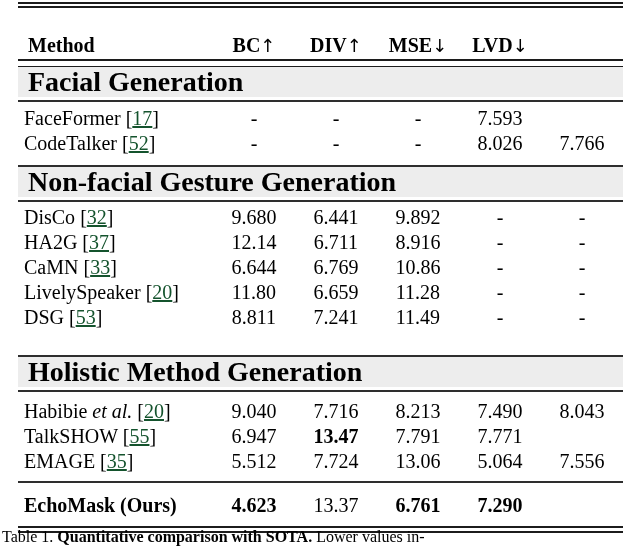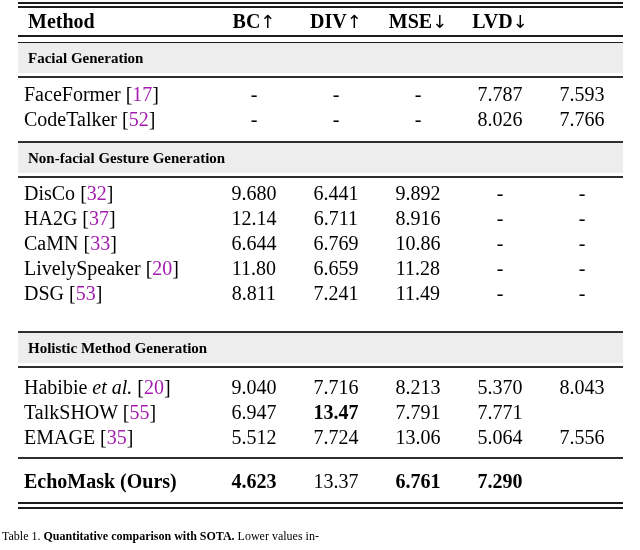--- a/index.html
+++ b/index.html
@@ -21,45 +21,45 @@
   .rd-bot .rline{height:2px;}
   .rd-bot .rgap{height:3px;}
 
   
   .trow{display:grid;grid-template-columns:195px repeat(5,1fr);height:25px;line-height:25px;font-size:20px;}
   .cell{white-space:nowrap;overflow:visible;}
   .cell.method{padding-left:6px;text-align:left;}
   .cell.num{text-align:center;}
   .b{font-weight:bold;}
   i{font-style:italic;}
-  .cite{color:#a21caf;}
+  .cite{color:#14532d;text-decoration:underline;}
 
   
-  .header-row{height:27px;line-height:27px;font-size:20px;}
+  .header-row{height:27px;line-height:27px;font-size:20px;margin-top:24px;}
   .header-row .cell{font-weight:bold;}
   .header-row .cell.method{padding-left:10px;}
   .arrow{font-weight:normal;font-family:"DejaVu Sans",sans-serif;font-size:18px;}
 
   
   .band{
     height:30px;line-height:30px;background:#ededed;
-    font-weight:bold;font-size:15px;padding-left:10px;
+    font-weight:bold;font-size:28px;padding-left:10px;
     margin-bottom:3px;box-sizing:border-box;
   }
 
   
   .rows-s0{padding:4px 0 9px 0;}
   .rows-s1{padding:3px 0 25px 0;}
   .rows-s2{padding:7px 0 7px 0;}
   .rows-final{padding:10px 0 8px 0;}
 
   
   .caption{
     position:absolute;left:2px;top:524px;width:637px;
-    font-size:12px;line-height:25px;white-space:nowrap;
+    font-size:16px;line-height:25px;white-space:nowrap;
   }
 </style>
 </head>
 <body>
 
 <div class="tbl">
   <div class="rd-top">
     <div class="rline"></div>
     <div class="rgap"></div>
     <div class="rline"></div>
@@ -81,21 +81,20 @@
 
   <div id="sections">
       <div class="band">Facial Generation</div>
       <div class="rule"></div>
       <div class="rows-s0">
         <div class="trow">
           <div class="cell method"><span>FaceFormer</span><span> [</span><span class="cite">17</span><span>]</span></div>
           <div class="cell num">-</div>
           <div class="cell num">-</div>
           <div class="cell num">-</div>
-          <div class="cell num">7.787</div>
           <div class="cell num">7.593</div>
         </div>
         <div class="trow">
           <div class="cell method"><span>CodeTalker</span><span> [</span><span class="cite">52</span><span>]</span></div>
           <div class="cell num">-</div>
           <div class="cell num">-</div>
           <div class="cell num">-</div>
           <div class="cell num">8.026</div>
           <div class="cell num">7.766</div>
         </div>
@@ -147,21 +146,21 @@
       </div>
       <div class="rule"></div>
       <div class="band">Holistic Method Generation</div>
       <div class="rule"></div>
       <div class="rows-s2">
         <div class="trow">
           <div class="cell method"><span>Habibie</span><i> et al.</i><span> [</span><span class="cite">20</span><span>]</span></div>
           <div class="cell num">9.040</div>
           <div class="cell num">7.716</div>
           <div class="cell num">8.213</div>
-          <div class="cell num">5.370</div>
+          <div class="cell num">7.490</div>
           <div class="cell num">8.043</div>
         </div>
         <div class="trow">
           <div class="cell method"><span>TalkSHOW</span><span> [</span><span class="cite">55</span><span>]</span></div>
           <div class="cell num">6.947</div>
           <div class="cell num b">13.47</div>
           <div class="cell num">7.791</div>
           <div class="cell num">7.771</div>
         </div>
         <div class="trow">

